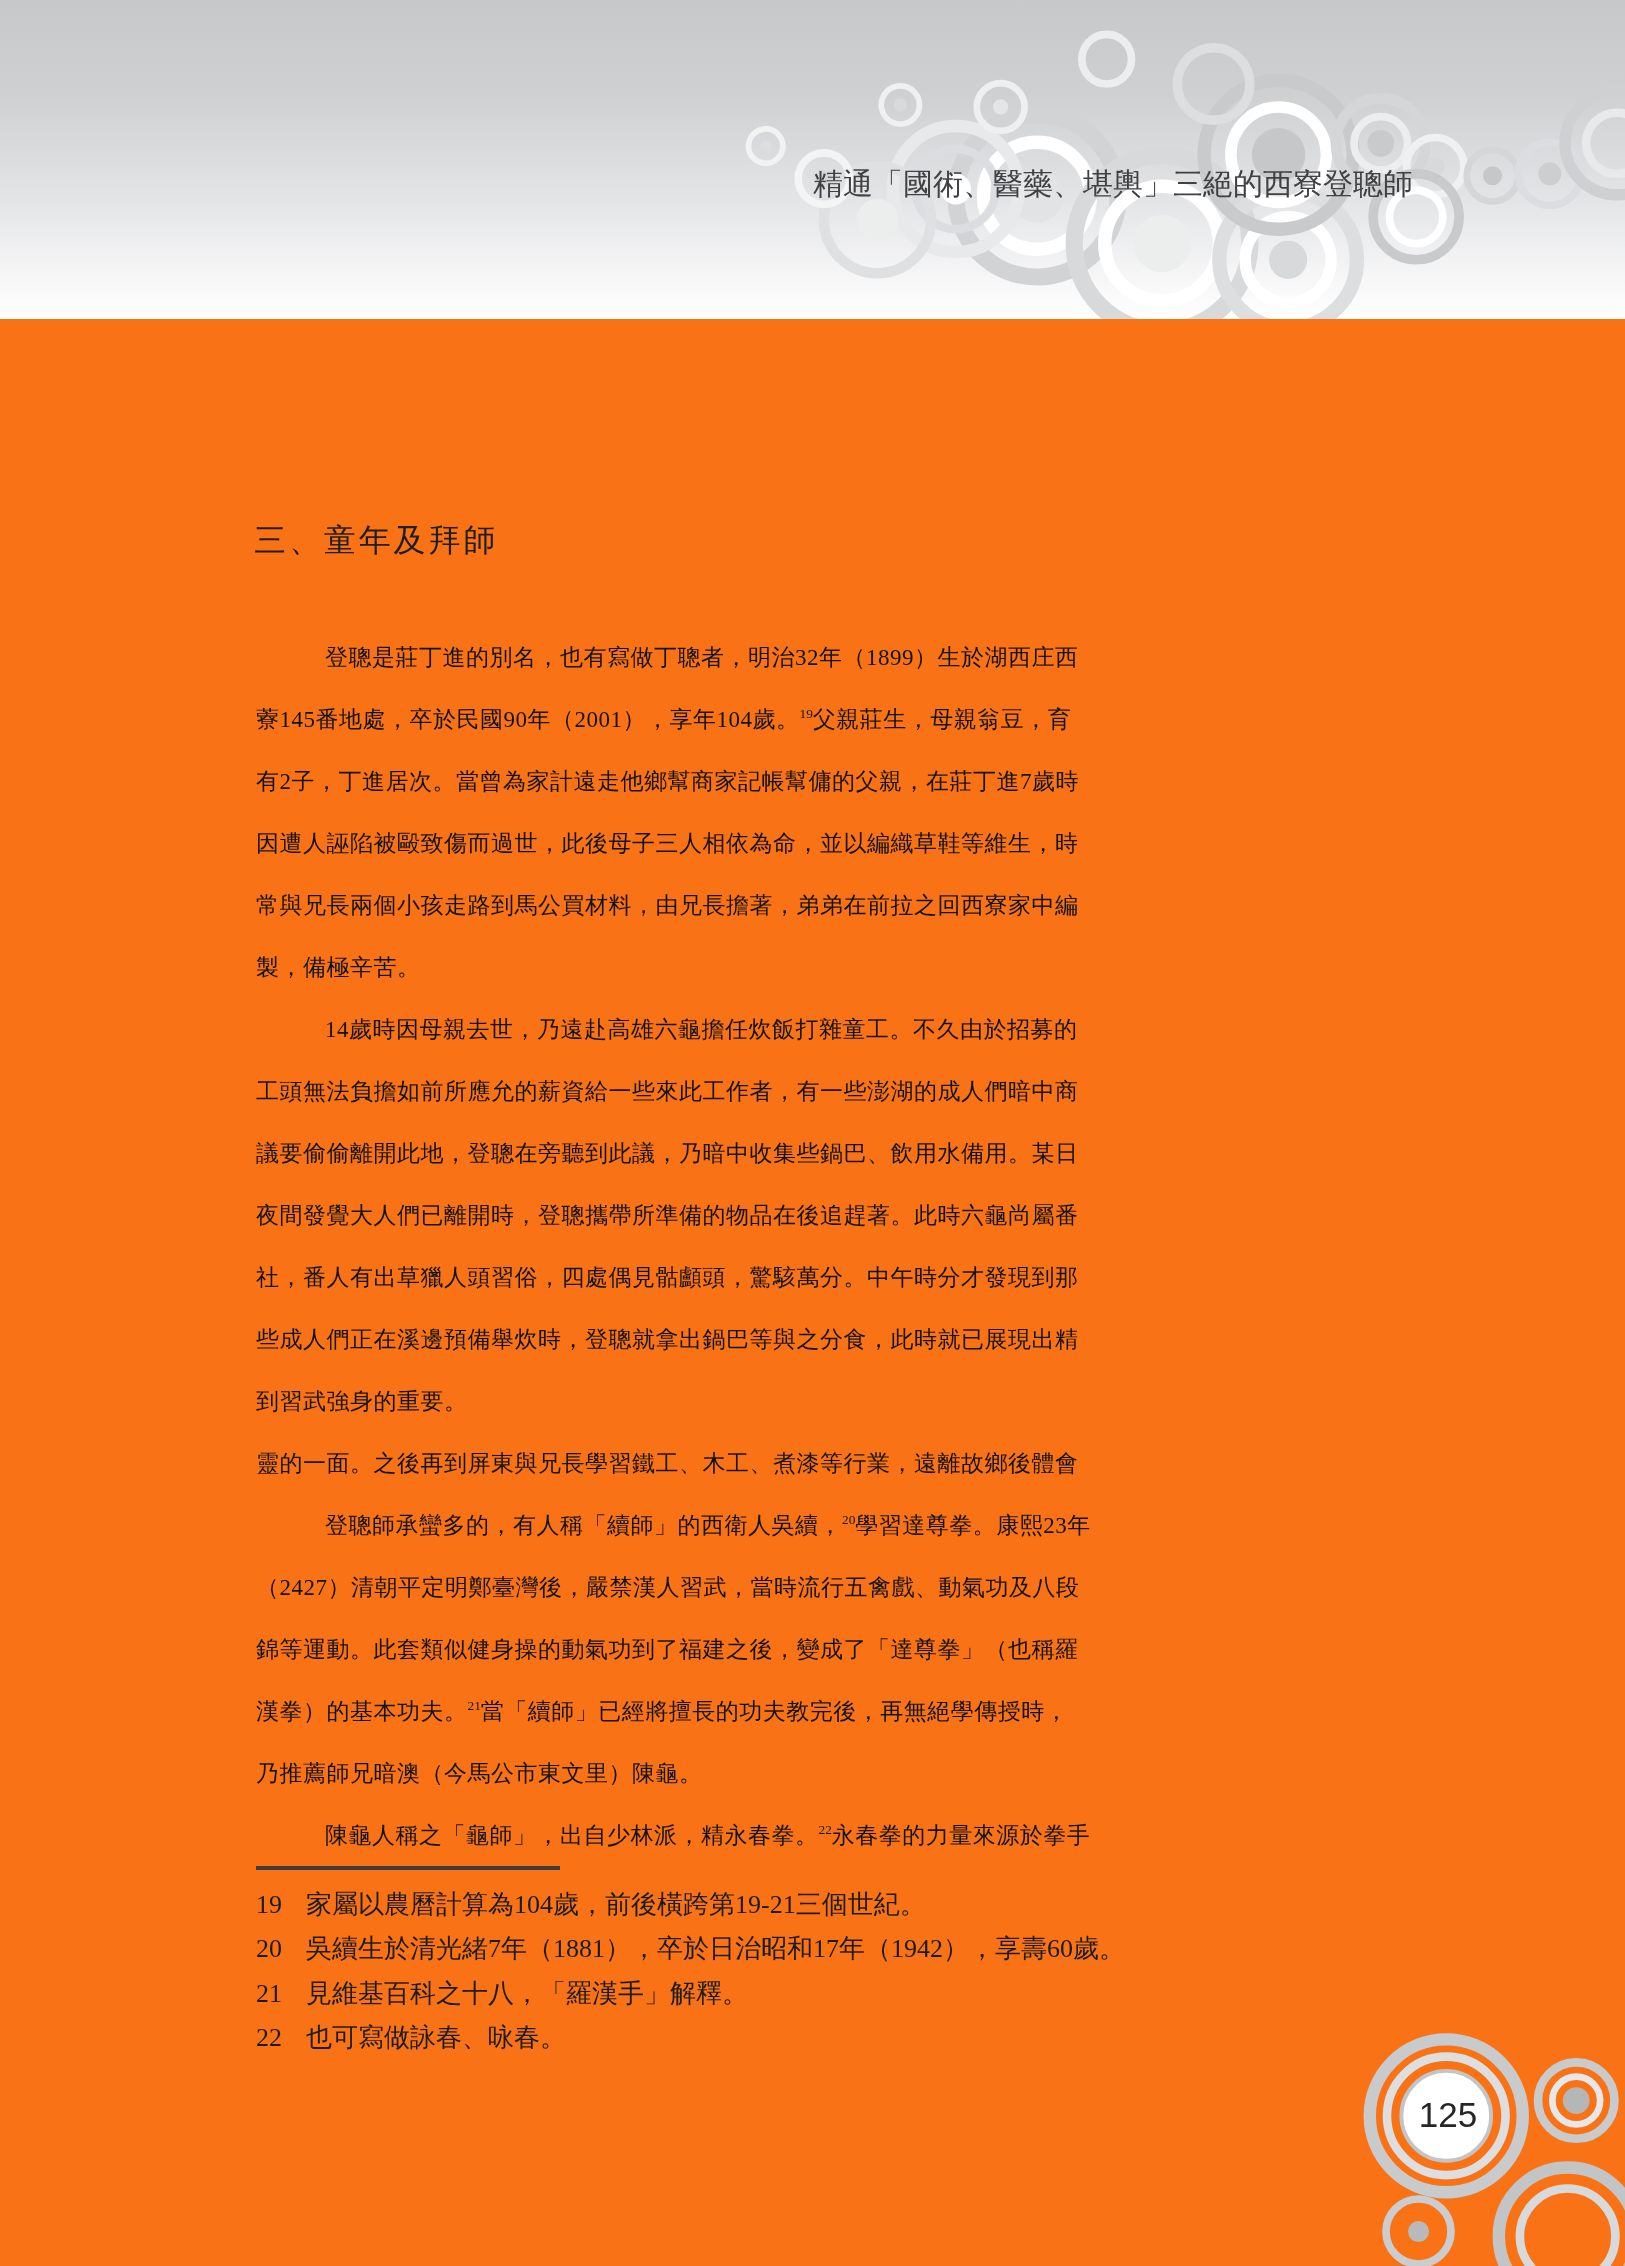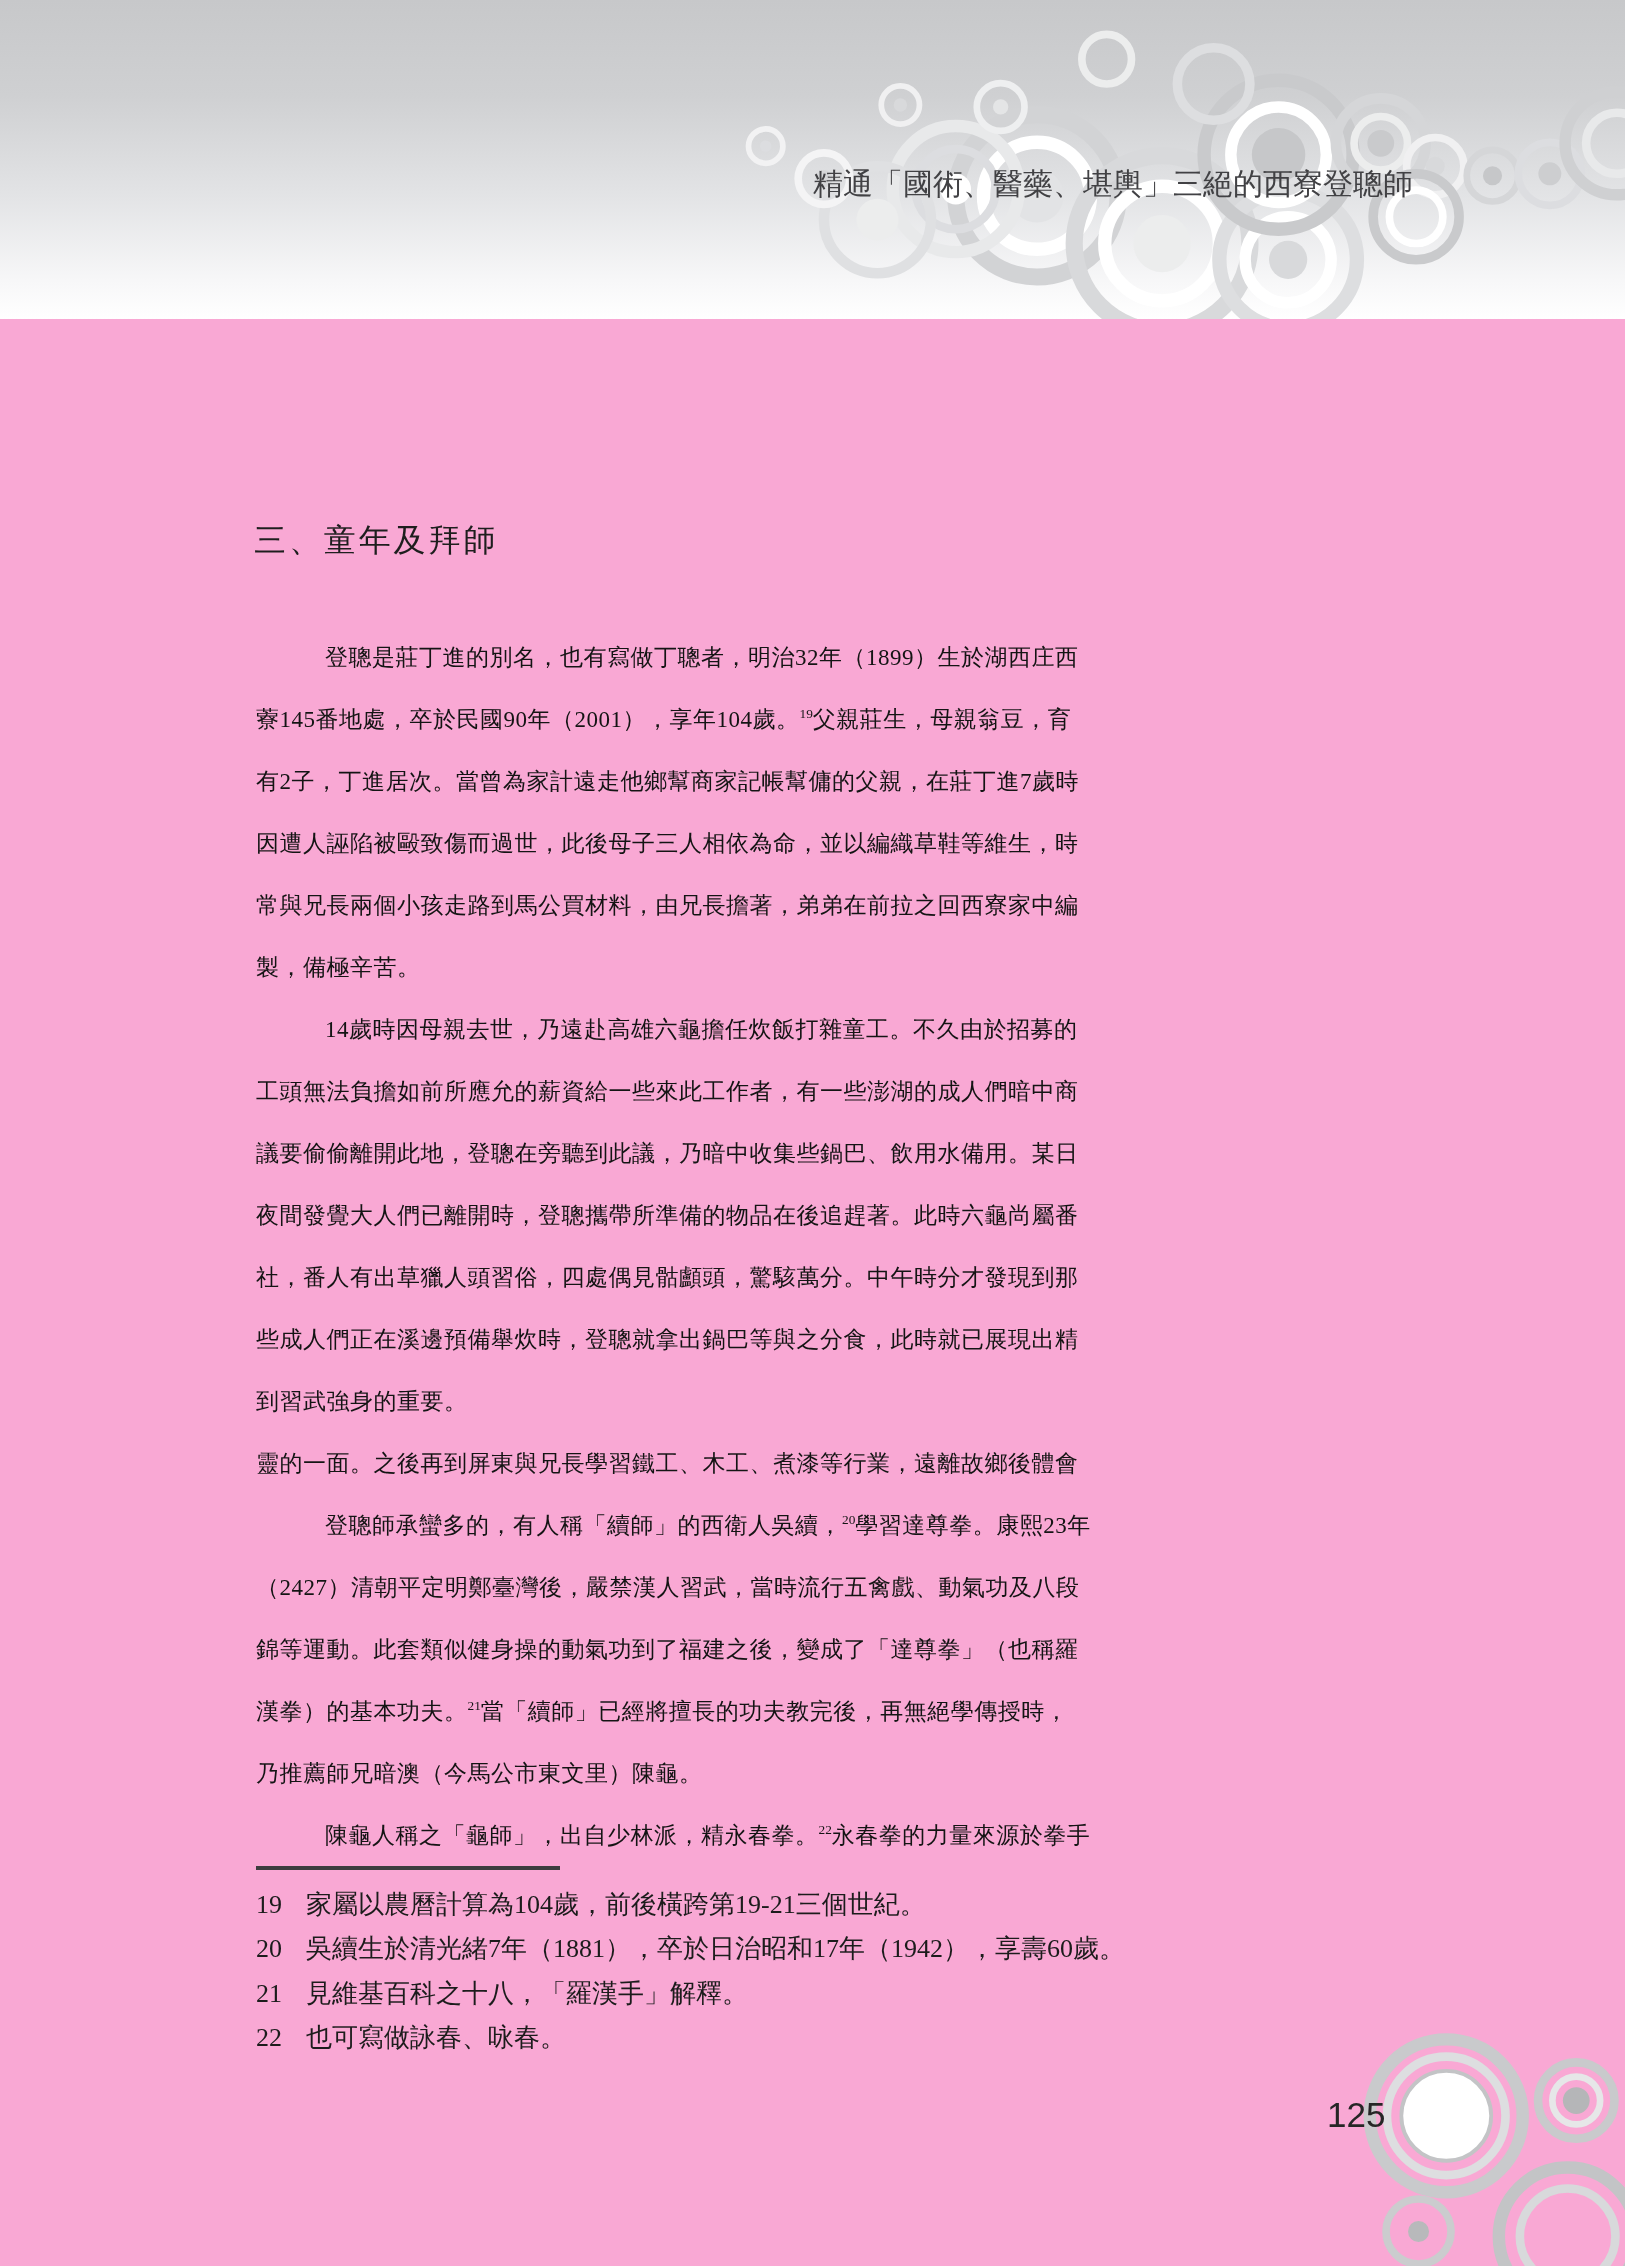--- a/index.html
+++ b/index.html
@@ -1,17 +1,17 @@
 <!DOCTYPE html>
 <html><head>
 <meta charset="utf-8">
 <style>
   html,body { margin:0; padding:0; background:#ffffff; }
   .page {
-    position:relative; width:1625px; height:2266px; background:#f9a8d4;
+    position:relative; width:1625px; height:2266px; background:#f97316;
     overflow:hidden; font-family:"Liberation Serif","DejaVu Serif",serif;
   }
   
   .header-band {
     position:absolute; top:0; left:0; width:1625px; height:319px;
     background:linear-gradient(180deg,#c7c8ca 0%,#cfd0d2 30%,#e3e4e6 62%,#f7f7f8 88%,#ffffff 100%);
   }
   .header-band svg { position:absolute; top:0; left:0; }
   .running-title {
     position:absolute; top:164px; right:212px;
@@ -39,22 +39,22 @@
   .footnotes {
     position:absolute; left:256px; top:1889px; width:1128px;
     font-size:26px; color:#1c1c1c;
   }
   .fn { display:flex; margin-bottom:12.4px; line-height:32px; }
   .fn-num { flex:0 0 50px; }
   .fn-text { flex:1; }
   
   .footer-deco { position:absolute; left:1300px; top:1980px; width:325px; height:287px; }
   .page-number {
-    position:absolute; left:1327px; top:2093px; width:88px; height:44px;
-    line-height:44px; text-align:left;
+    position:absolute; left:1404px; top:2093px; width:88px; height:44px;
+    line-height:44px; text-align:center;
     font-family:"Liberation Sans","DejaVu Sans",sans-serif;
     font-size:35px; color:#262626;
   }
 </style>
 </head>
 <body>
 
 <div class="page">
 
   <div class="header-band">

